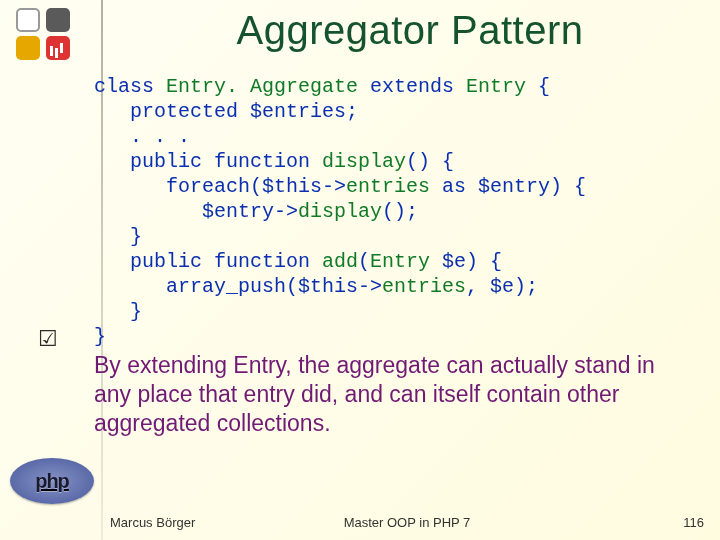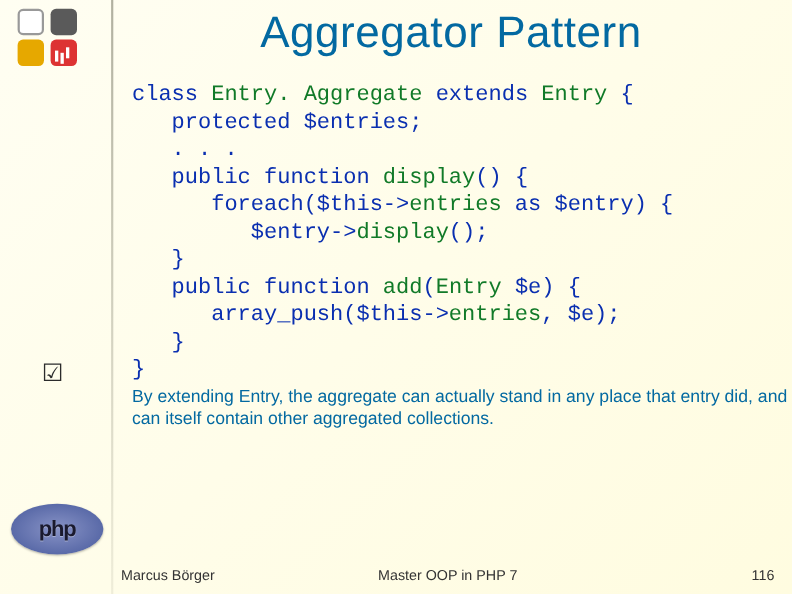--- a/index.html
+++ b/index.html
@@ -45,57 +45,58 @@
     font-family: "Segoe UI Symbol", sans-serif;
   }
   .php-logo {
     position: absolute;
     left: 10px; bottom: 36px;
     width: 84px; height: 46px;
     background: radial-gradient(ellipse at center, #8893c6 0%, #5a6aa8 70%, #3b4a88 100%);
     border-radius: 50% / 50%;
     display: flex; align-items: center; justify-content: center;
     box-shadow: 0 1px 2px rgba(0,0,0,0.3);
+    text-decoration: underline;
   }
   .php-logo span {
     color: #1a1a2e;
     font-weight: bold;
     font-size: 20px;
     font-family: Arial, sans-serif;
     letter-spacing: -1px;
     text-shadow: 0 1px 0 rgba(255,255,255,0.35);
   }
   .title {
     position: absolute;
     left: 120px; top: 8px;
     right: 20px;
     text-align: center;
     font-size: 40px;
-    color: #0369a1;
+    color: #14532d;
     font-family: Verdana, sans-serif;
     letter-spacing: 0.5px;
   }
   .content {
     position: absolute;
-    left: 120px; top: 74px;
+    left: 94px; top: 74px;
     width: 596px;
   }
   .code {
     font-family: "Courier New", Courier, monospace;
     font-size: 20px;
     line-height: 1.25;
     color: #0a2fb0;
     white-space: pre;
   }
   .kw { color: #117a28; }
   .note {
     font-family: Verdana, sans-serif;
-    font-size: 16px;
+    font-size: 23px;
     line-height: 1.25;
-    color: #0369a1;
+    color: #701a75;
     margin-top: 2px;
   }
   .footer {
     position: absolute;
     left: 110px; right: 16px; bottom: 10px;
     display: flex;
     justify-content: space-between;
     font-size: 13px;
     color: #333;
     font-family: Arial, sans-serif;

